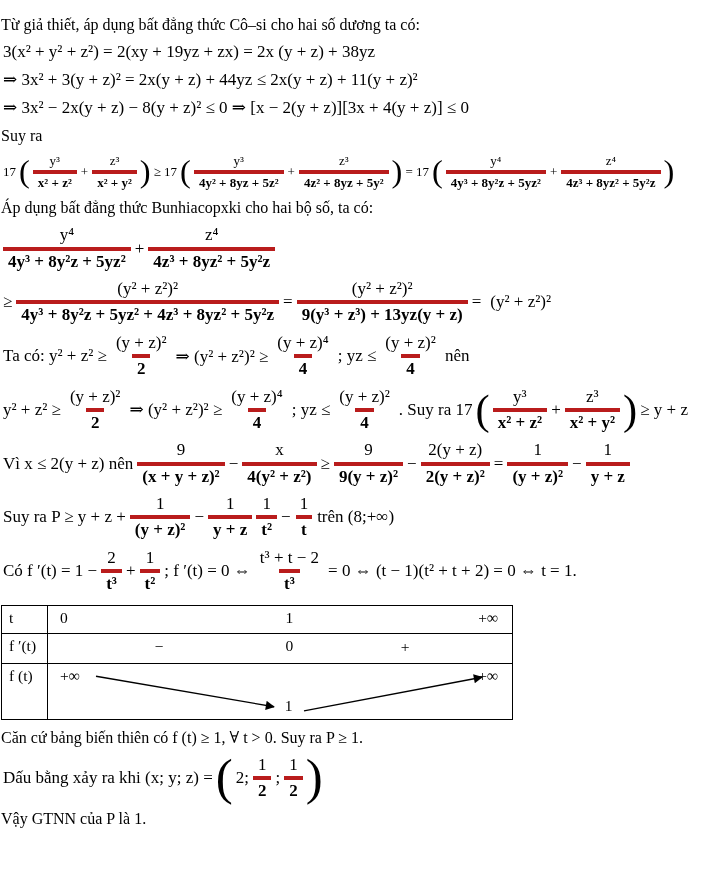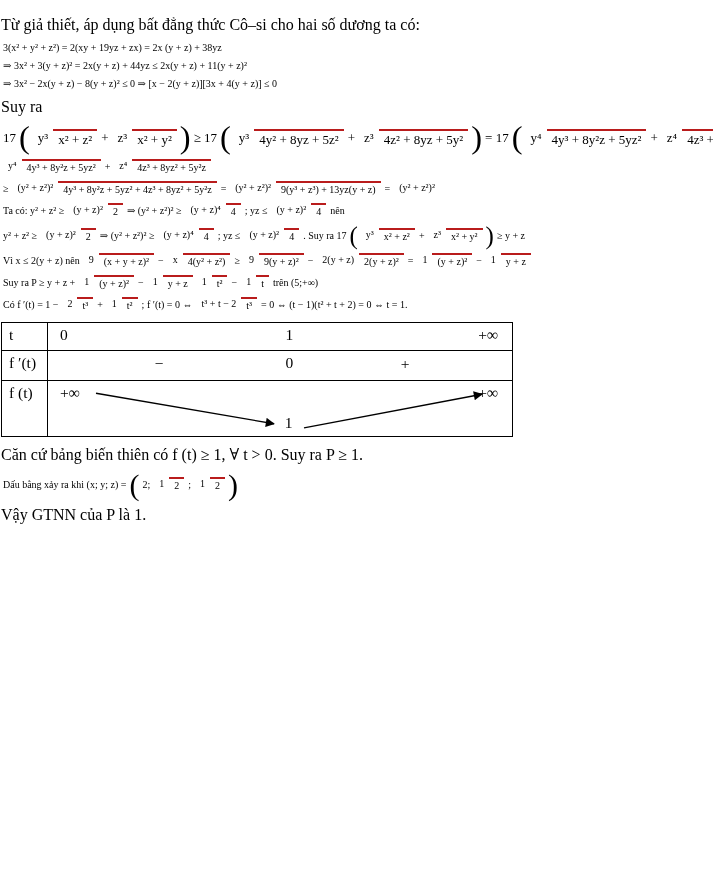--- a/index.html
+++ b/index.html
@@ -15,37 +15,37 @@
 
   .text-line {
     font-size: 16px;
     line-height: 1.25;
     margin: 8px 0 7px 0;
     white-space: nowrap;
   }
   .math-line {
     display: flex;
     align-items: center;
-    font-size: 10px;
+    font-size: 17px;
     margin: 7px 0;
     white-space: nowrap;
   }
   .math-line.sm { font-size: 13px; }
   .mtx { padding: 0 2px; }
 
   .frac {
     display: inline-flex;
-    flex-direction: row;
+    flex-direction: column;
     align-items: center;
     text-align: center;
     margin: 0 2px;
     line-height: 1.2;
   }
   .frac .num { display: block; padding: 0 5px 1px 5px; }
-  .frac .den { display: block; border-top: 2px solid #b91c1c; padding: 1px 5px 0 5px; }
+  .frac .den { display: block; border-top: 4px solid #b91c1c; padding: 1px 5px 0 5px; font-weight: bold; }
 
   .bp {
     font-weight: 400;
     line-height: 0.85;
     padding: 0 1px;
   }
   .bp-md { font-size: 250%; }
   .bp-lg { font-size: 300%; }
 
   
@@ -120,20 +120,21 @@
         <span class="num">y⁴</span>
         <span class="den">4y³ + 8y²z + 5yz²</span>
       </span>
       <span class="mtx">+</span>
       <span class="frac">
         <span class="num">z⁴</span>
         <span class="den">4z³ + 8yz² + 5y²z</span>
       </span>
       <span class="bp bp-md">)</span>
     </div>
+    <div class="text-line">Áp dụng bất đẳng thức Bunhiacopxki cho hai bộ số, ta có:</div>
     <div class="math-line">
       <span class="frac">
         <span class="num">y⁴</span>
         <span class="den">4y³ + 8y²z + 5yz²</span>
       </span>
       <span class="mtx">+</span>
       <span class="frac">
         <span class="num">z⁴</span>
         <span class="den">4z³ + 8yz² + 5y²z</span>
       </span>
@@ -247,21 +248,21 @@
       </span>
       <span class="frac">
         <span class="num">1</span>
         <span class="den">t²</span>
       </span>
       <span class="mtx">−</span>
       <span class="frac">
         <span class="num">1</span>
         <span class="den">t</span>
       </span>
-      <span class="mtx"> trên (5;+∞)</span>
+      <span class="mtx"> trên (8;+∞)</span>
     </div>
     <div class="math-line">
       <span class="mtx">Có f ′(t) = 1 −</span>
       <span class="frac">
         <span class="num">2</span>
         <span class="den">t³</span>
       </span>
       <span class="mtx">+</span>
       <span class="frac">
         <span class="num">1</span>

